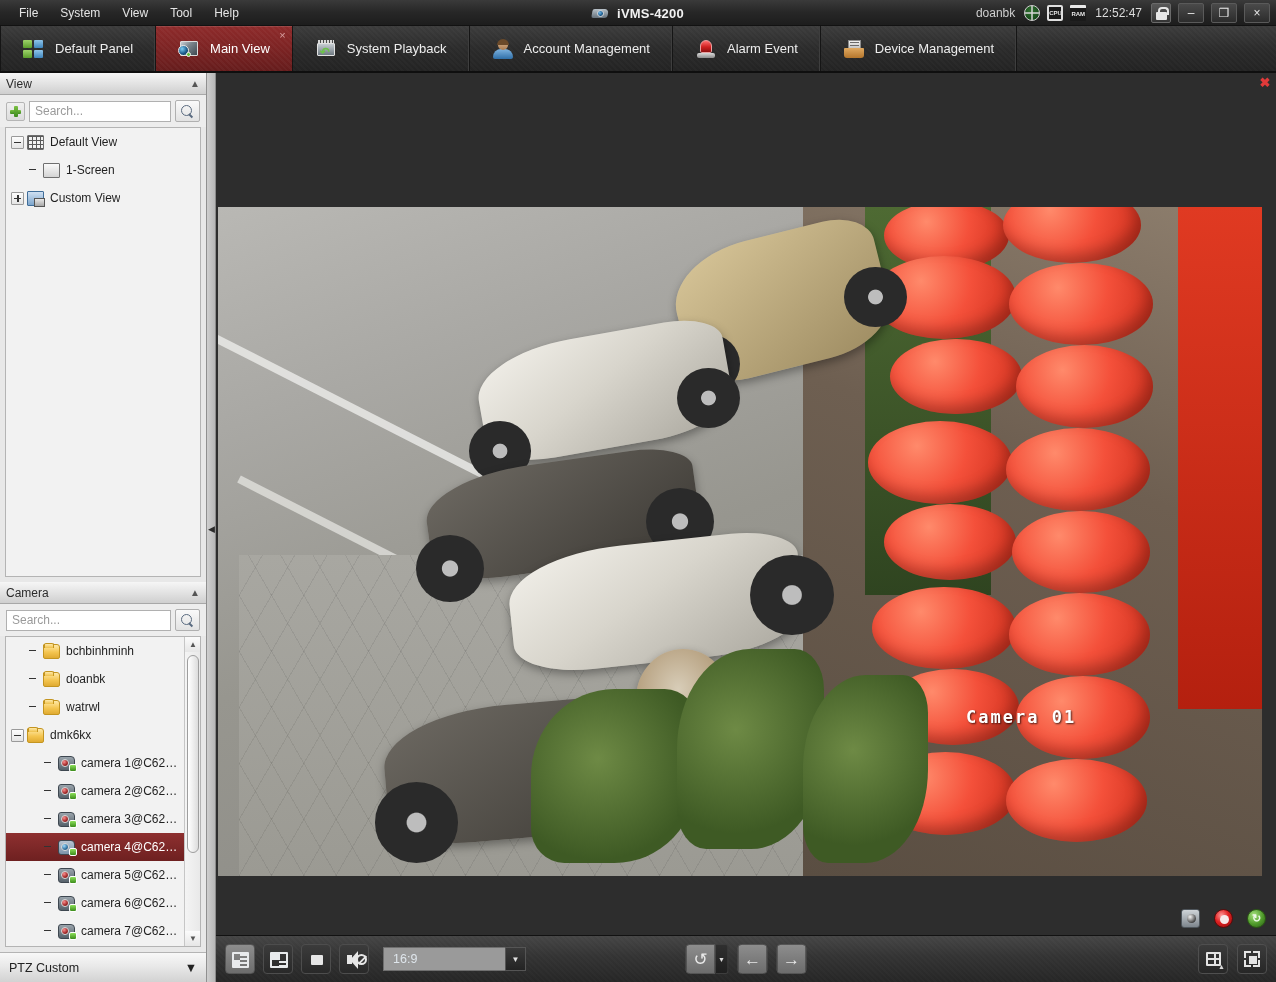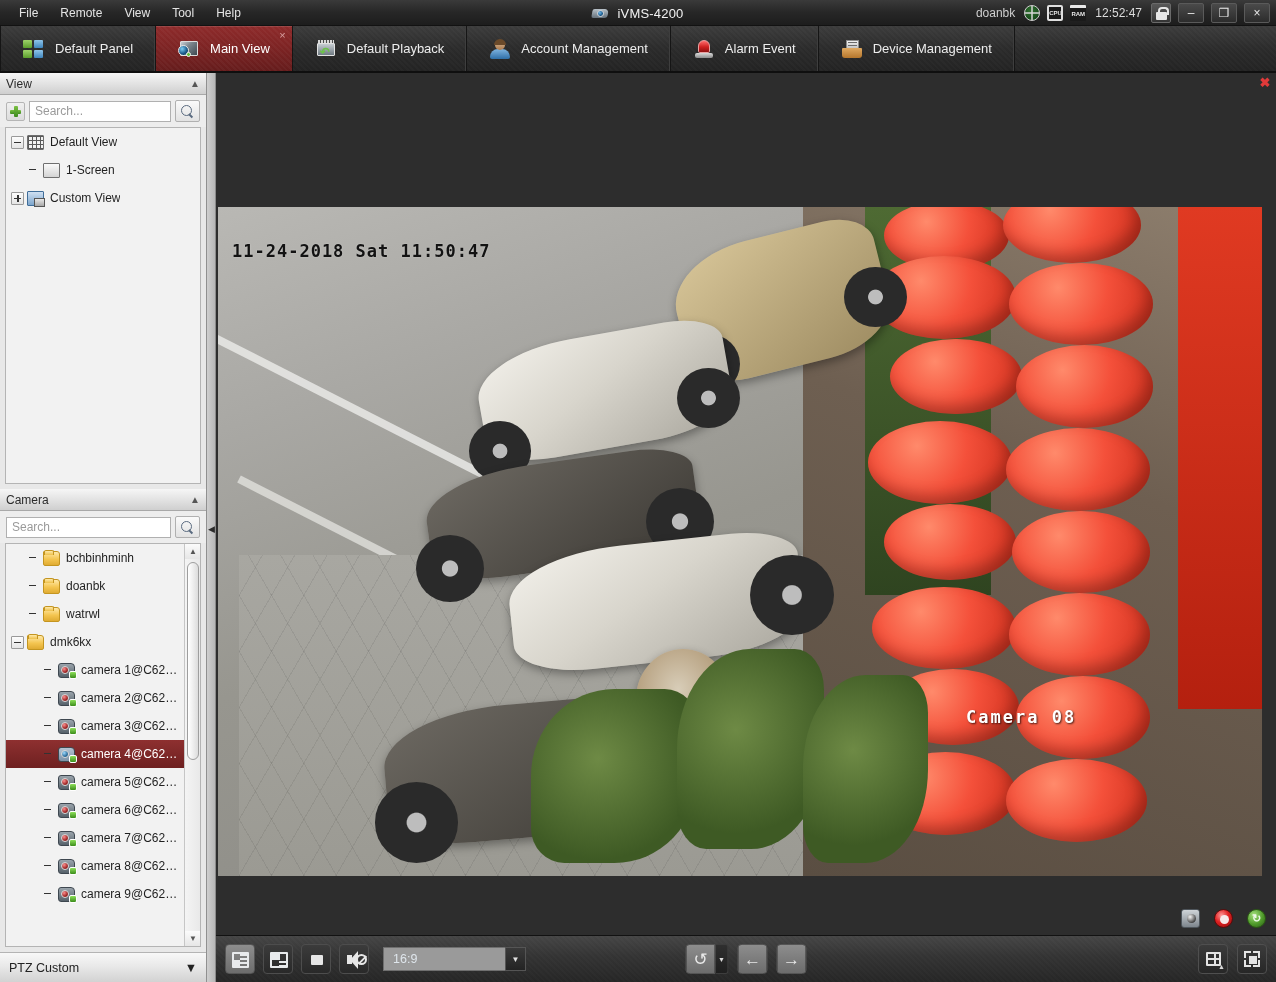--- a/index.html
+++ b/index.html
@@ -38,21 +38,21 @@
     border-radius: 2px 4px 3px 2px;
     transform: skewX(-10deg);
   }
   #app-logo .cam-lens {
     position: absolute; left: 5px; top: 4px; width: 7px; height: 7px;
     border-radius: 50%;
     background: radial-gradient(circle at 35% 35%, #6fb8e8 0%, #1d5c8f 60%, #0b2a44 100%);
     border: 1px solid #d0d6db;
   }
   #app-title {
-    color: #f2f2f2; font-size: 13px; font-weight: normal; letter-spacing: .2px;
+    color: #f2f2f2; font-size: 13px; font-weight: bold; letter-spacing: .2px;
     pointer-events: auto;
   }
 
   #title-right {
     position: absolute; right: 0; top: 0; height: 26px;
     display: flex; align-items: center; gap: 7px; padding-right: 6px;
   }
   #tb-user { color: #cfcfcf; font-size: 12px; margin-right: 2px; }
   .tb-ico { width: 16px; height: 16px; position: relative; }
   .tb-ico.globe {
@@ -268,21 +268,21 @@
   }
   .mag::after {
     content: ""; position: absolute; left: 8px; top: 8px; width: 5px; height: 1.6px;
     background: #5a6b80; transform: rotate(45deg); transform-origin: left center;
   }
 
   .tree-box {
     margin: 0 5px 5px 5px; background: #f2f2f2;
     border: 1px solid #b4b4b4; overflow: hidden; position: relative;
   }
-  #view-tree { height: 357px; }
+  #view-tree { height: 450px; }
   .tree-row {
     display: flex; align-items: center; height: 28px;
     font-size: 12px; color: #1f1f1f; cursor: default; padding-right: 4px;
   }
   .tree-row.sel { background: linear-gradient(180deg,#8e3030,#6e2020); color: #fff; }
   .expander {
     width: 13px; height: 13px; flex: none; margin-left: 5px; margin-right: 3px;
     border: 1px solid #9a9a9a; background: linear-gradient(180deg,#fdfdfd,#e4e4e4);
     position: relative; border-radius: 1px;
   }
@@ -662,21 +662,21 @@
     position: absolute; left: 11px; top: 11px; width: 8px; height: 8px;
     background: #e4e4e4; border: none;
   }
 </style>
 </head>
 <body>
 
 <div id="titlebar">
   <div class="menu-group">
     <div class="menu-item">File</div>
-    <div class="menu-item">Remote</div>
+    <div class="menu-item">System</div>
     <div class="menu-item">View</div>
     <div class="menu-item">Tool</div>
     <div class="menu-item">Help</div>
   </div>
 
   <div id="title-center">
     <div id="app-logo">
       <div class="cam-body"></div>
         <div class="cam-lens"></div>
     </div>
@@ -717,21 +717,21 @@
     <span>Main View</span>
     <span class="tab-close">×</span>
   </div>
 
   <div class="tab">
     <span class="tab-ico ico-playback">
       <span class="strip"></span>
         <span class="tape"></span>
         <span class="arr">↶</span>
     </span>
-    <span>Default Playback</span>
+    <span>System Playback</span>
   </div>
 
   <div class="tab">
     <span class="tab-ico ico-user">
       <span class="body"></span>
         <span class="head"></span>
         <span class="hair"></span>
     </span>
     <span>Account Management</span>
   </div>
@@ -962,22 +962,21 @@
 
       <div class="bike dark" style="left:16%; top:74%; width:30%; height:20%; transform: rotate(-5deg);"></div>
       <div class="wheel" style="left:15%; top:86%; width:8%; height:12%;"></div>
       <div class="wheel" style="left:42%; top:80%; width:8%; height:12%;"></div>
 
       <div class="table-round"></div>
       <div class="foliage" style="left:30%; top:72%; width:16%; height:26%;"></div>
       <div class="foliage" style="left:44%; top:66%; width:14%; height:30%;"></div>
       <div class="foliage" style="left:56%; top:70%; width:12%; height:28%;"></div>
     </div>
-    <div id="osd-time">11-24-2018 Sat 11:50:47</div>
-    <div id="osd-name">Camera 08</div>
+    <div id="osd-name">Camera 01</div>
   </div>
 
   <div id="video-tools">
     <div class="vt snapshot"></div>
     <div class="vt record"></div>
     <div class="vt ptz">↻</div>
   </div>
 </div>
 
 <div id="bottombar">

